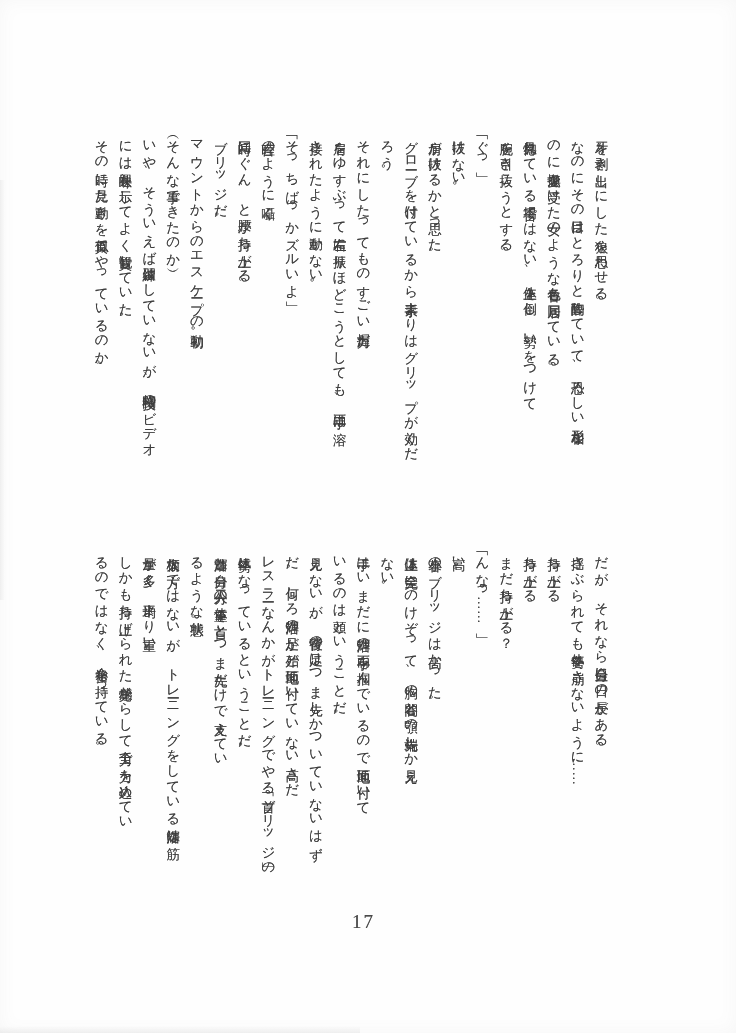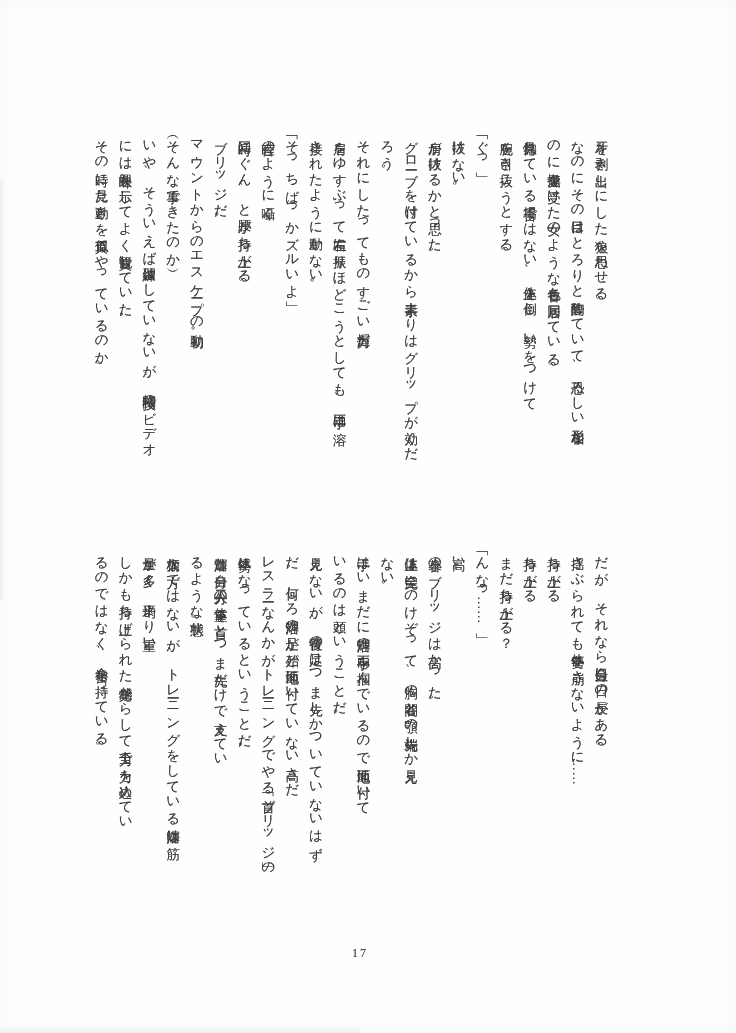--- a/index.html
+++ b/index.html
@@ -50,23 +50,23 @@
   }
   .vblock-top { top: 131px; height: 356px; }
   .vblock-bottom { top: 547px; height: 356px; }
   .text-line {
     margin: 0;
     padding: 0;
     white-space: nowrap;
   }
   .page-number {
     position: absolute;
-    top: 946px;
+    top: 911px;
     left: 352px;
-    font-size: 12px;
+    font-size: 19px;
     letter-spacing: 2px;
     color: #4a4a4a;
     text-shadow: 0 0 0.5px rgba(70,70,70,0.6);
   }
 </style>
 </head>
 <body>
 
 <div class="page">
   <div class="scan-smudge-left"></div>

